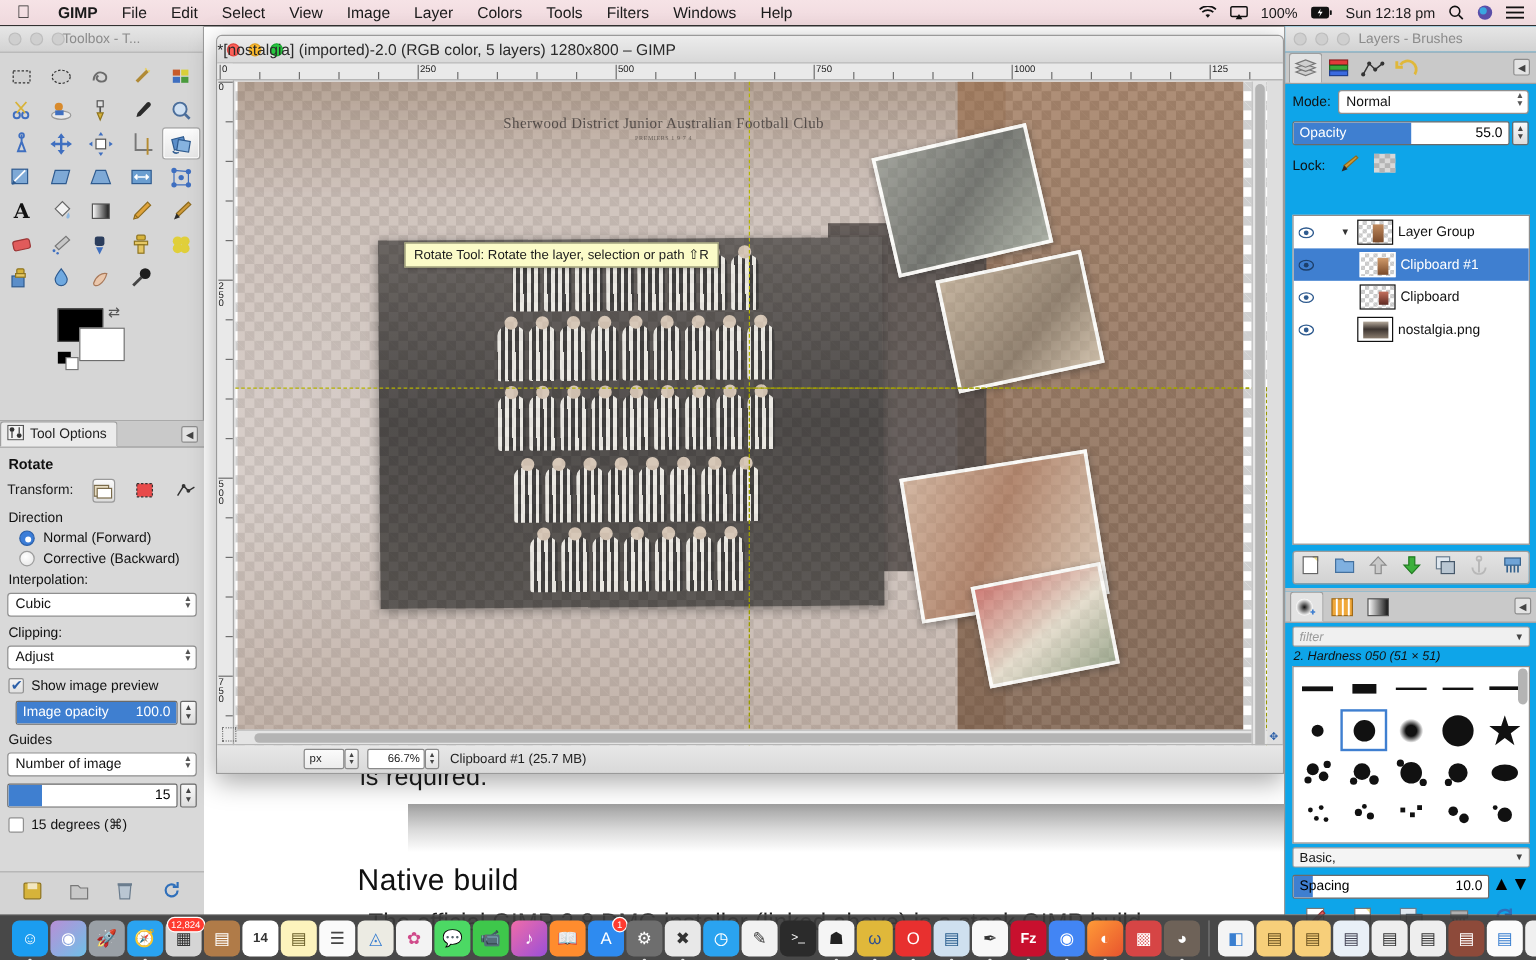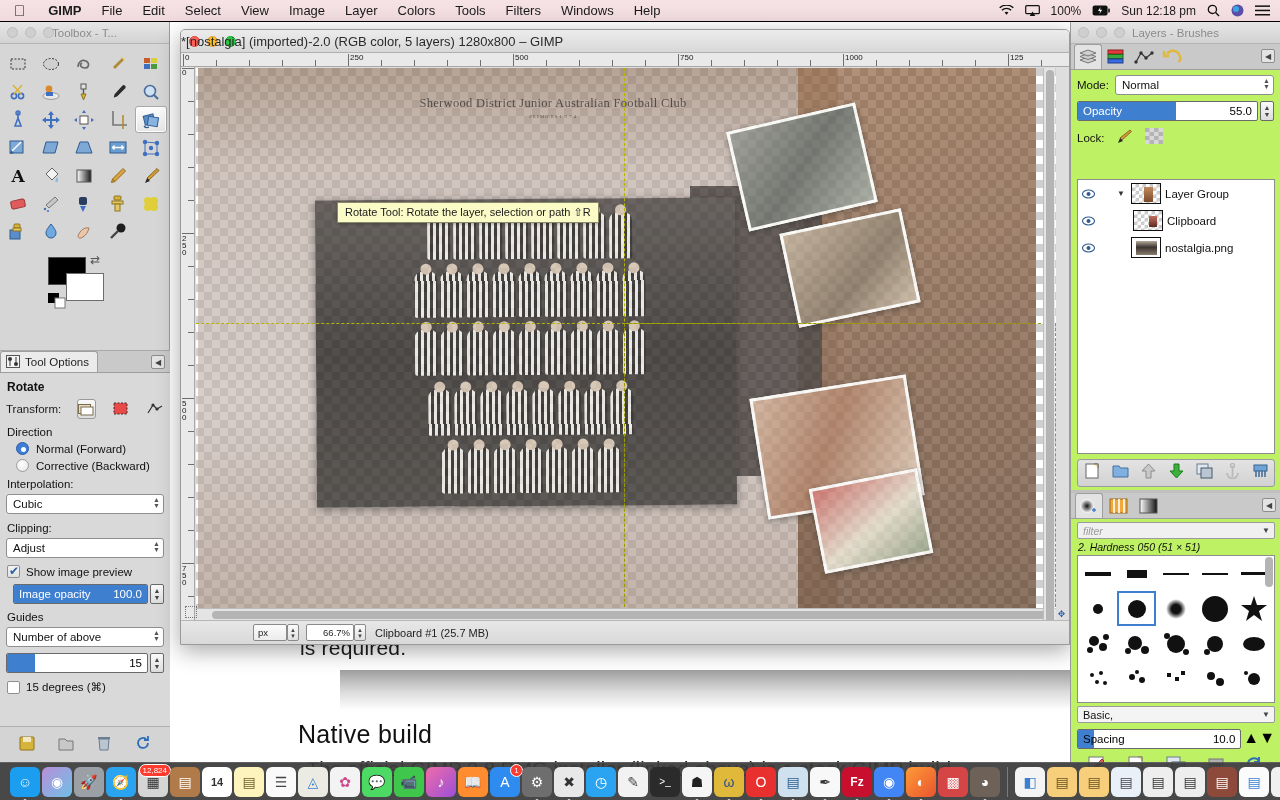--- a/index.html
+++ b/index.html
@@ -373,21 +373,21 @@
   }
   .sb-text { margin-left: 16px; }
   .qmask {
     position: absolute; left: 4px; bottom: 26px; width: 12px; height: 12px;
     border: 1px dotted #777;
   }
 
   
   .dock {
     position: absolute; right: 0; top: 22px; width: 210px; height: 740px;
-    background: #bef264; border-left: 1px solid #9a9a9a;
+    background: #0ea5e9; border-left: 1px solid #9a9a9a;
   }
   .dock-titlebar {
     position: relative; height: 22px;
     background: linear-gradient(180deg,#e6e6e6,#d2d2d2);
     border-bottom: 1px solid #b4b4b4;
     display: flex; align-items: center; padding-left: 7px;
   }
   .dock-title {
     position: absolute; left: 0; right: 0; text-align: center;
     font-size: 11.5px; color: #8b8b8b;
@@ -929,21 +929,21 @@
             <span class="slider-val" style="color:#fff">100.0</span>
           </div>
           <div class="spin">
               <span>▲</span>
               <span>▼</span>
             </div>
         </div>
 
         <div class="to-section-label">Guides</div>
         <div class="combo">
-          <span>Number of above</span>
+          <span>Number of image</span>
           <span class="spin-arrows">
               <span>▲</span>
               <span>▼</span>
             </span>
         </div>
 
         <div class="slider-wrap" style="margin-top:6px">
           <div class="slider-field" style="flex:1">
             <div class="slider-fill" style="width:20%"></div>
             <span class="slider-name"></span>
@@ -1269,20 +1269,34 @@
             </svg>
         </span>
         <span class="chain-col"></span>
         <span class="expander">▼</span>
         <span class="thumb">
             <i style="position:absolute;left:12px;top:3px;width:9px;height:15px;background:linear-gradient(180deg,#c08a5e,#7a4a2a);display:block"></i>
           </span>
         <span>Layer Group</span>
       </div>
 
+      <div class="layer-row sel">
+        <span class="eye">
+          <svg width="13" height="10">
+              <ellipse cx="6.5" cy="5" rx="6" ry="4" fill="none" stroke="#1c3f6b" stroke-width="1.1"></ellipse>
+              <circle cx="6.5" cy="5" r="2" fill="#1c3f6b"></circle>
+            </svg>
+        </span>
+        <span class="chain-col"></span>
+        <span class="indent"></span>
+        <span class="thumb" style="border-color:#fff">
+            <i style="position:absolute;left:14px;top:4px;width:9px;height:14px;background:linear-gradient(180deg,#d09a6a,#7a4a2a);display:block"></i>
+          </span>
+        <span>Clipboard #1</span>
+      </div>
 
 
       <div class="layer-row">
         <span class="eye">
           <svg width="13" height="10">
               <ellipse cx="6.5" cy="5" rx="6" ry="4" fill="none" stroke="#2f5b8f" stroke-width="1.1"></ellipse>
               <circle cx="6.5" cy="5" r="2" fill="#2f5b8f"></circle>
             </svg>
         </span>
         <span class="chain-col"></span>

